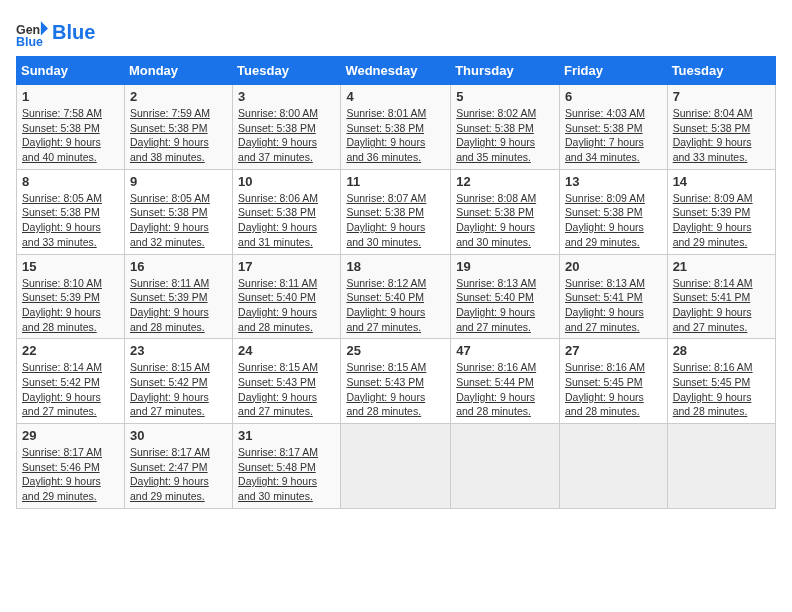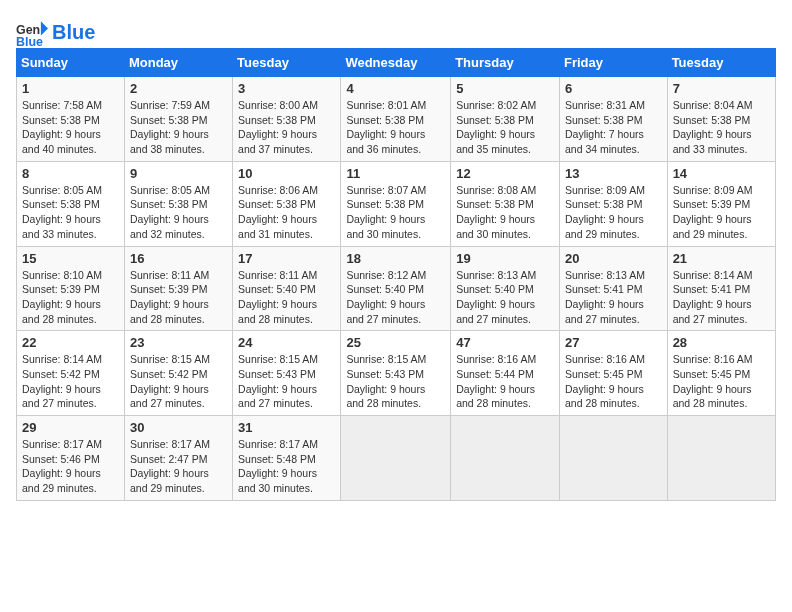--- a/index.html
+++ b/index.html
@@ -7,20 +7,21 @@
       font-family: Arial, sans-serif;
       background: #fff;
       width: 792px;
       min-height: 612px;
       padding: 16px;
     }
     .header {
       display: flex;
       justify-content: space-between;
       align-items: center;
+      margin-bottom: 8px;
     }
     .logo {
       display: flex;
       align-items: center;
     }
     .logo-icon {
       width: 32px;
       height: 32px;
       margin-right: 4px;
     }
@@ -62,20 +63,21 @@
       font-size: 13px;
       font-weight: bold;
       color: #333;
       display: block;
       margin-bottom: 2px;
     }
     .day-info {
       color: #333;
       line-height: 1.4;
       font-size: 10.5px;
+      text-decoration: underline;
     }
   </style>
 </head>
 <body>
 
 <div class="header">
   <div class="logo">
     <svg class="logo-icon" viewBox="0 0 36 36">
       <text x="0" y="20" font-size="14" font-weight="bold" fill="#333">Gen</text>
       <polygon points="28,6 36,14 28,22" fill="#1a73e8"></polygon>
@@ -141,21 +143,21 @@
           <span class="day-num">5</span>
           <div class="day-info">
             <span>Sunrise: 8:02 AM</span><br>
             <span>Sunset: 5:38 PM</span><br>
             <span>Daylight: 9 hours and 35 minutes.</span>
           </div>
         </td>
         <td>
           <span class="day-num">6</span>
           <div class="day-info">
-            <span>Sunrise: 8:31 AM</span><br>
+            <span>Sunrise: 4:03 AM</span><br>
             <span>Sunset: 5:38 PM</span><br>
             <span>Daylight: 7 hours and 34 minutes.</span>
           </div>
         </td>
         <td>
           <span class="day-num">7</span>
           <div class="day-info">
             <span>Sunrise: 8:04 AM</span><br>
             <span>Sunset: 5:38 PM</span><br>
             <span>Daylight: 9 hours and 33 minutes.</span>

